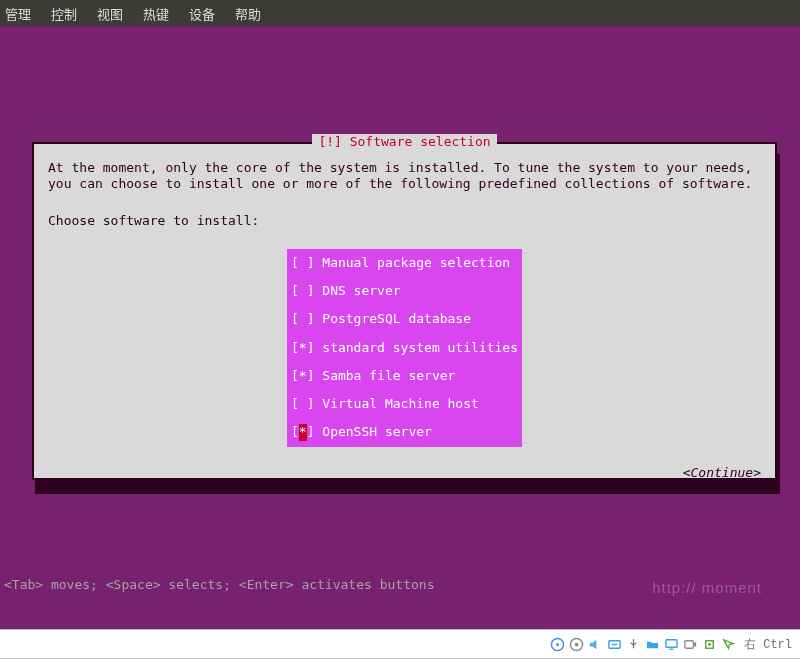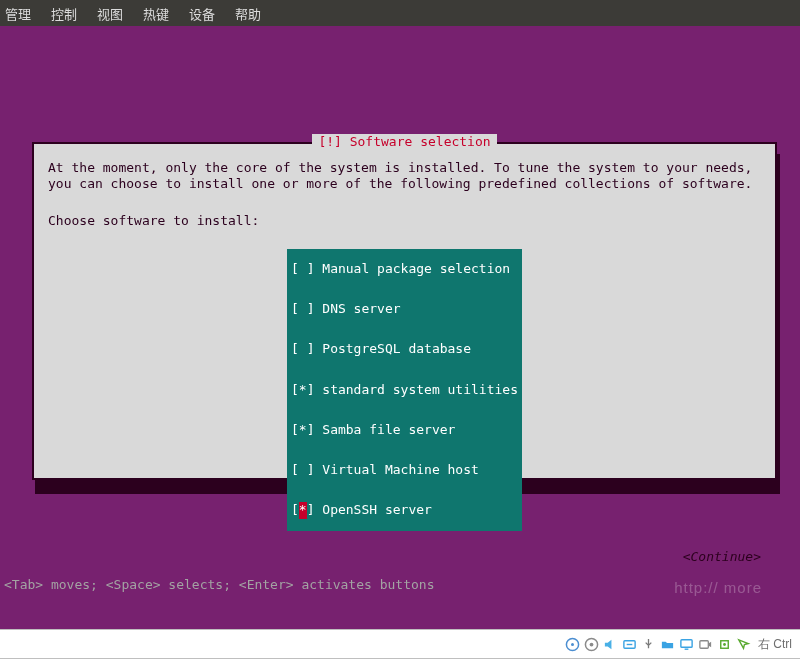--- a/index.html
+++ b/index.html
@@ -69,23 +69,23 @@
     }
     .dialog-text { white-space: pre-wrap; }
     .prompt { margin-top: 20px; }
     .software-list {
       margin-top: 20px;
       display: flex;
       justify-content: center;
     }
     .software-list-inner { display: inline-block; }
     .software-row {
-      background: #0f766e;
+      background: #d946ef;
       color: #ffffff;
-      padding: 12px 4px;
+      padding: 6px 4px;
       white-space: pre;
       cursor: pointer;
       display: block;
       text-align: left;
     }
     .cursor-box {
       background: #c6002b;
       color: #ffffff;
       display: inline-block;
     }
@@ -127,21 +127,21 @@
       height: 16px;
       display: inline-flex;
       align-items: center;
       justify-content: center;
       font-size: 13px;
       color: #6e6e6e;
     }
     .status-icon svg { width: 15px; height: 15px; display:block; }
     .host-key {
       color: #6e6e6e;
-      font-family: Liberation Sans, sans-serif;
+      font-family: Liberation Mono, monospace;
       font-size: 12px;
       margin-left: 4px;
     }
   </style>
 </head>
 <body>
 
 <div class="menubar">
   <span class="menubar-item">管理</span>
   <span class="menubar-item">控制</span>
@@ -171,21 +171,21 @@
           <span class="software-row">[<span class="cursor-box">*</span>] OpenSSH server           </span>
         </div>
     </div>
 
     <div class="continue-wrap">
       <span class="continue-btn">&lt;Continue&gt;</span>
     </div>
   </div>
 
   <div class="help-line">&lt;Tab&gt; moves; &lt;Space&gt; selects; &lt;Enter&gt; activates buttons</div>
-  <div class="watermark">http://                            more</div>
+  <div class="watermark">http://                            moment</div>
 </div>
 
 <div class="statusbar">
   <span class="status-icon">
     <svg viewBox="0 0 16 16">
         <circle cx="8" cy="8" r="6.5" fill="none" stroke="#4b8ed1" stroke-width="1.6"></circle>
         <circle cx="8" cy="8" r="1.6" fill="#4b8ed1"></circle>
       </svg>
   </span>
   <span class="status-icon">

